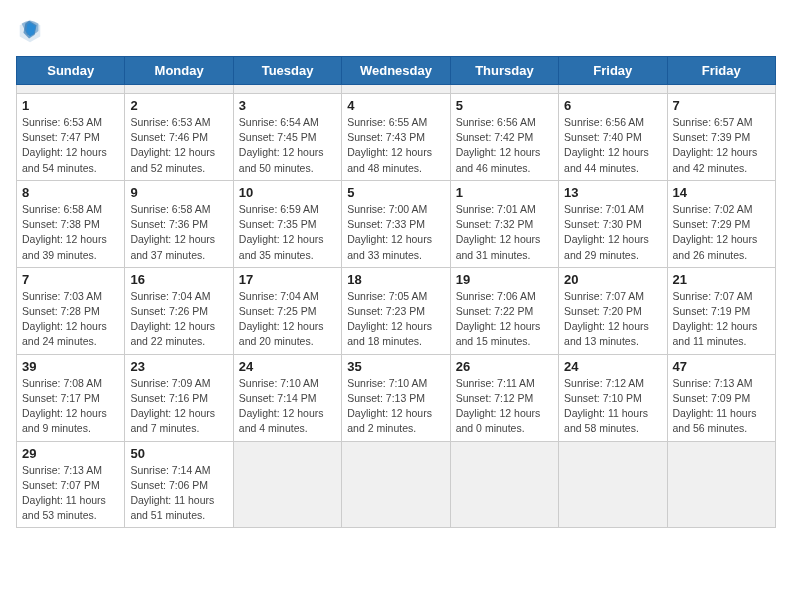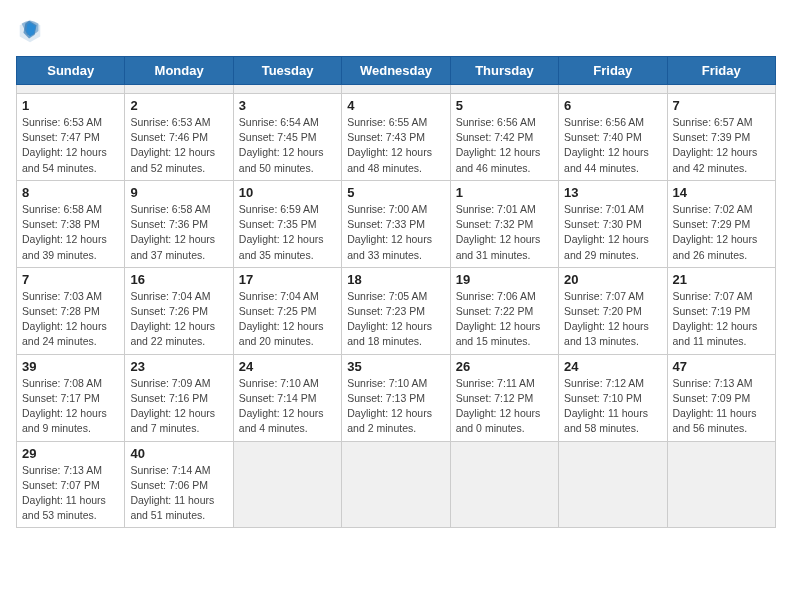--- a/index.html
+++ b/index.html
@@ -237,21 +237,21 @@
           <span class="day-num">47</span>
           <div class="day-info">Sunrise: 7:13 AM<br>Sunset: 7:09 PM<br>Daylight: 11 hours and 56 minutes.</div>
         </td>
       </tr>
       <tr>
         <td>
           <span class="day-num">29</span>
           <div class="day-info">Sunrise: 7:13 AM<br>Sunset: 7:07 PM<br>Daylight: 11 hours and 53 minutes.</div>
         </td>
         <td>
-          <span class="day-num">40</span>
+          <span class="day-num">50</span>
           <div class="day-info">Sunrise: 7:14 AM<br>Sunset: 7:06 PM<br>Daylight: 11 hours and 51 minutes.</div>
         </td>
         <td class="empty"></td>
         <td class="empty"></td>
         <td class="empty"></td>
         <td class="empty"></td>
         <td class="empty"></td>
       </tr>
     </tbody>
 </table>

